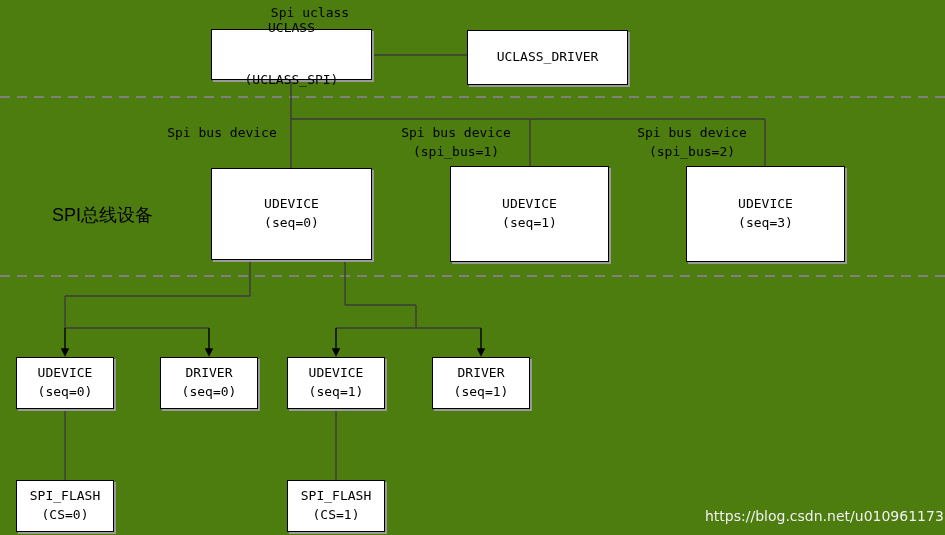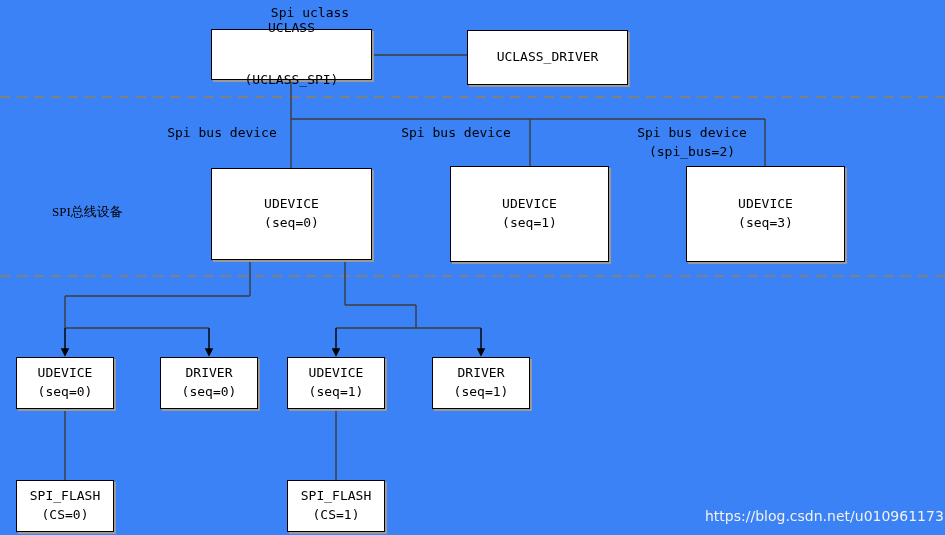--- a/index.html
+++ b/index.html
@@ -4,21 +4,21 @@
 <style>
   html, body {
     margin: 0;
     padding: 0;
     background: #ffffff;
   }
   #canvas {
     position: relative;
     width: 945px;
     height: 535px;
-    background: #3b82f6;
+    background: #4d7c0f;
     font-family: "DejaVu Sans Mono", "Liberation Mono", monospace;
     overflow: hidden;
   }
   #wires {
     position: absolute;
     left: 0;
     top: 0;
     width: 945px;
     height: 535px;
     pointer-events: none;
@@ -46,25 +46,25 @@
     font-size: 13px;
     line-height: 1.45;
     color: #000000;
     text-align: center;
     white-space: nowrap;
     z-index: 3;
   }
   .caption.c2 { }
   .side-label {
     position: absolute;
-    font-size: 13px;
+    font-size: 18px;
     color: #000000;
     white-space: nowrap;
     z-index: 3;
-    font-family: Liberation Serif, serif;
+    font-family: Liberation Sans, sans-serif;
   }
   .watermark {
     position: absolute;
     font-size: 14px;
     color: #f1f1f1;
     white-space: nowrap;
     font-family: "DejaVu Sans", "Liberation Sans", sans-serif;
     z-index: 4;
   }
 </style>
@@ -113,20 +113,21 @@
   <div class="caption" style="left:250px; top:4px; width:120px;">
     <div>Spi uclass</div>
   </div>
 
   <div class="caption c2" style="left:152px; top:124px; width:140px;">
     <div>Spi bus device</div>
   </div>
 
   <div class="caption c2" style="left:386px; top:124px; width:140px;">
     <div>Spi bus device</div>
+    <div>(spi_bus=1)</div>
   </div>
 
   <div class="caption c2" style="left:622px; top:124px; width:140px;">
     <div>Spi bus device</div>
     <div>(spi_bus=2)</div>
   </div>
 
   <div class="side-label" style="left:52px; top:203px;">SPI总线设备</div>
 
   <div class="node" style="left:211px; top:29px; width:161px; height:51px;gap:33px;">

